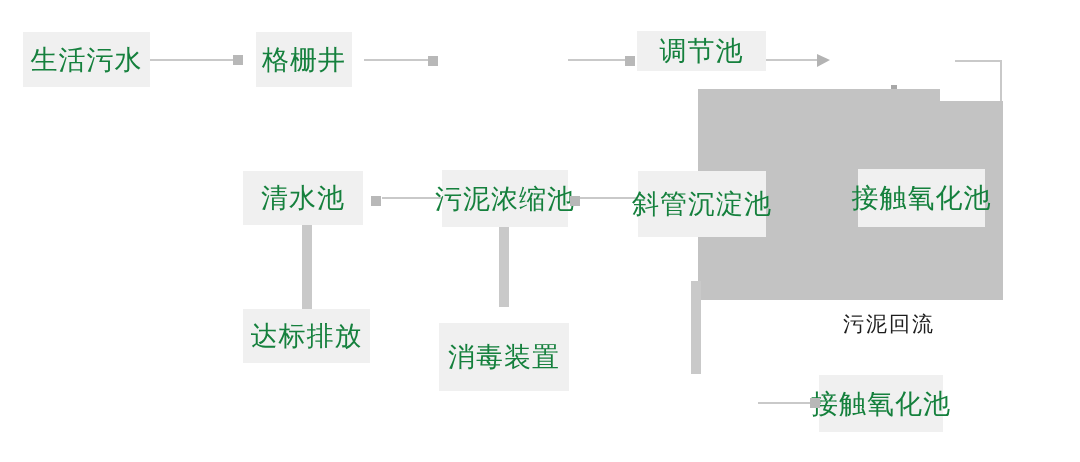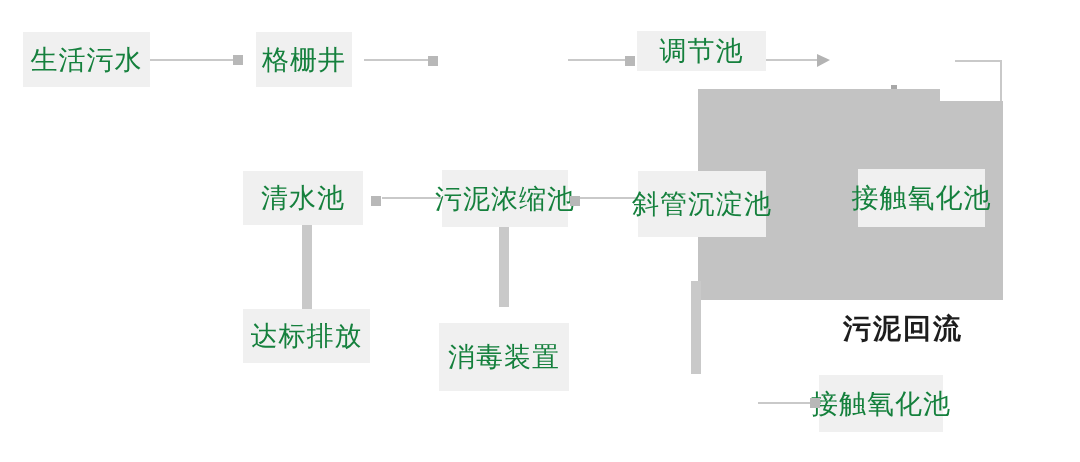--- a/index.html
+++ b/index.html
@@ -28,22 +28,22 @@
   .tri-arrow{
     position:absolute;width:0;height:0;
     border-left:13px solid #b3b3b3;
     border-top:6px solid transparent;
     border-bottom:7px solid transparent;
     z-index:4;
   }
   .mini-mark{position:absolute;background:#a8a8a8;z-index:2;}
   .float-label{
     position:absolute;
-    font-size:28px;
-    font-weight:bold;
+    font-size:21px;
+    font-weight:normal;
     color:#1d1d1d;
     letter-spacing:2px;
     white-space:nowrap;
     z-index:4;
   }
 </style>
 </head>
 <body>
 
 <div class="stage">

